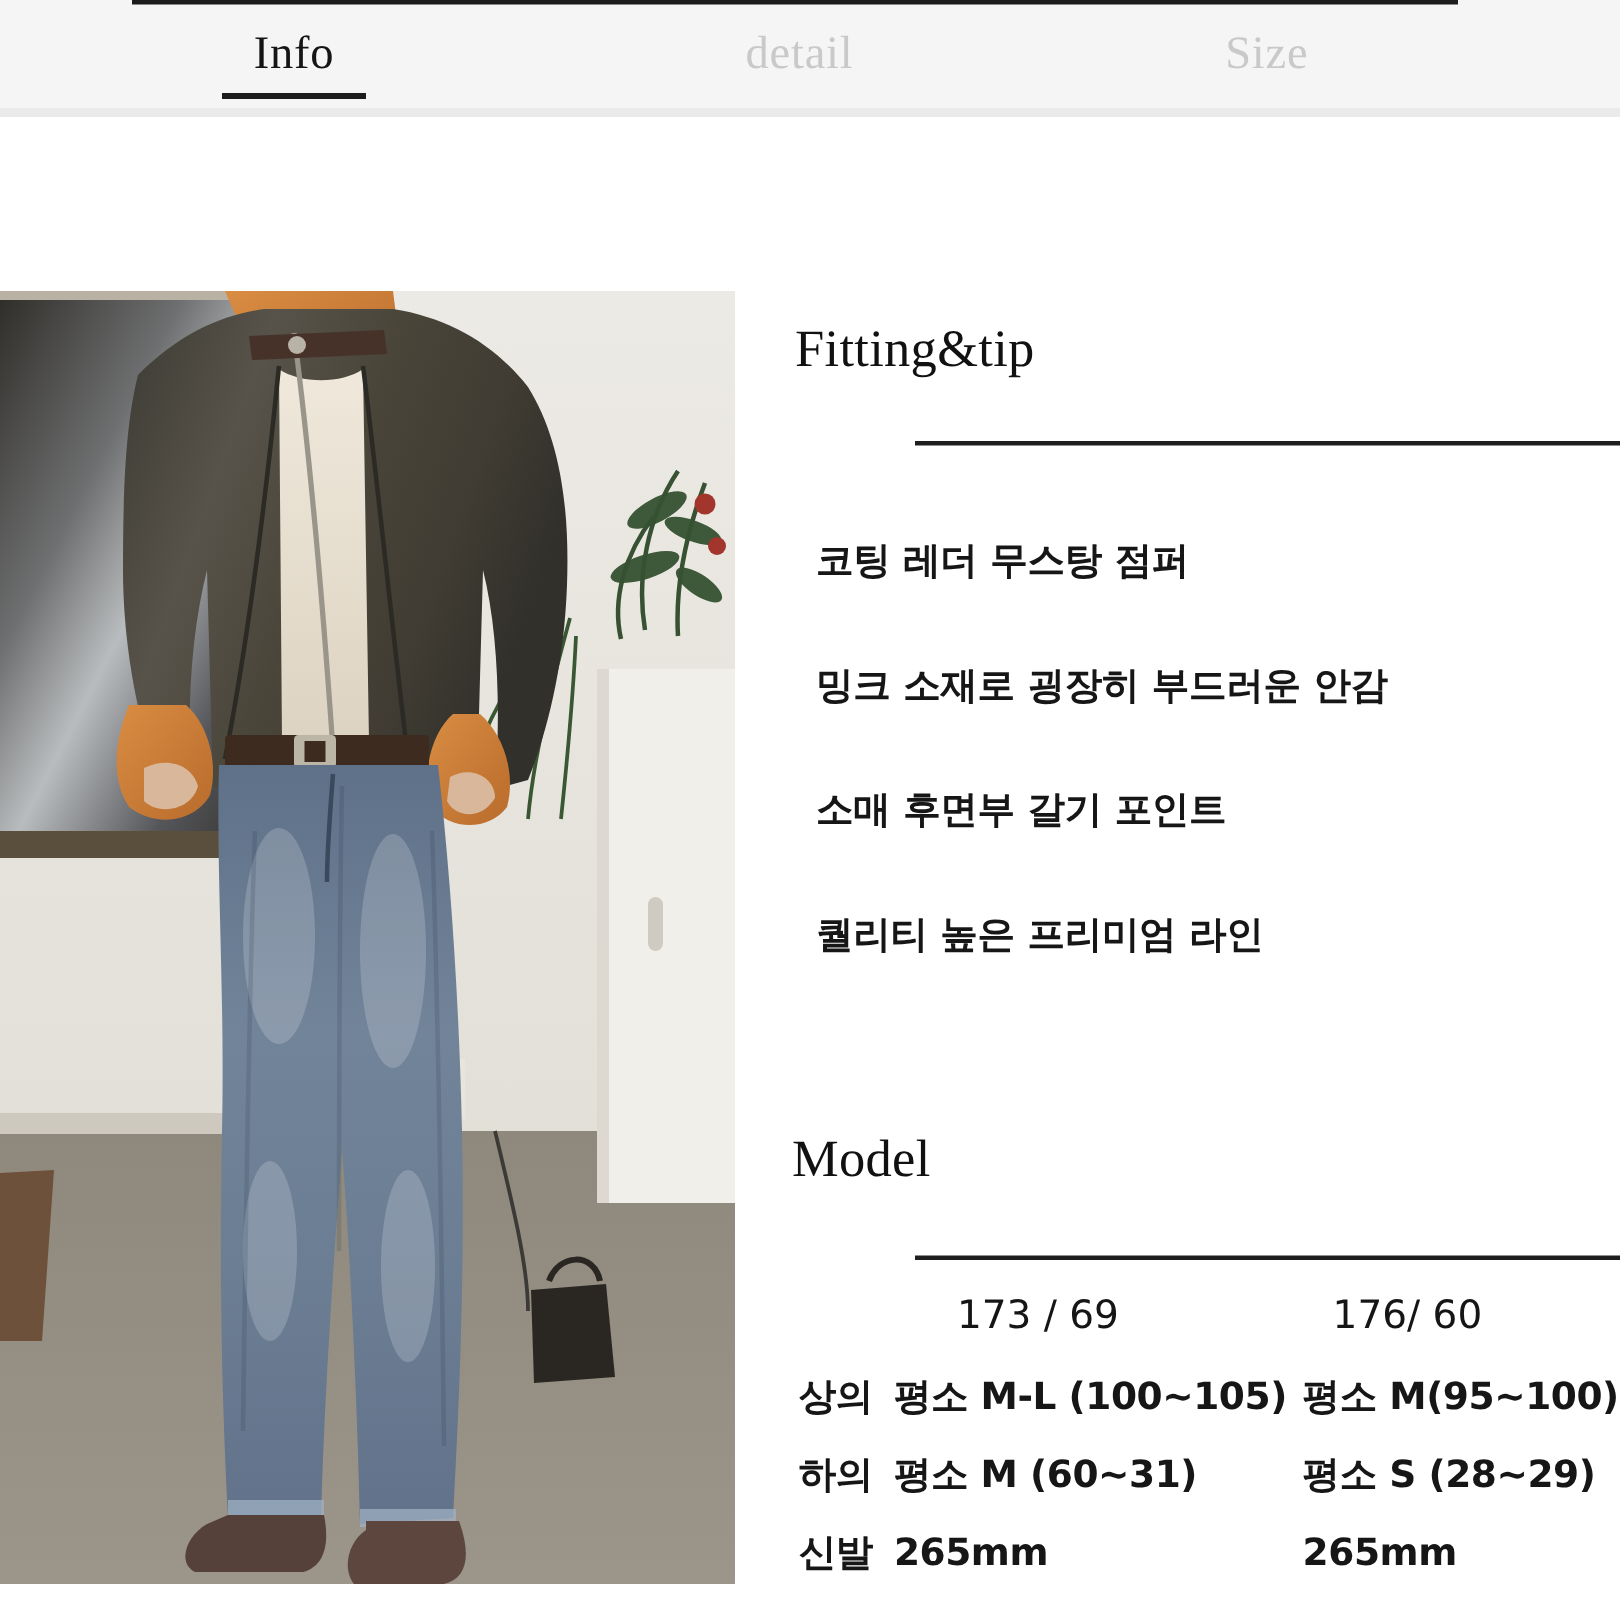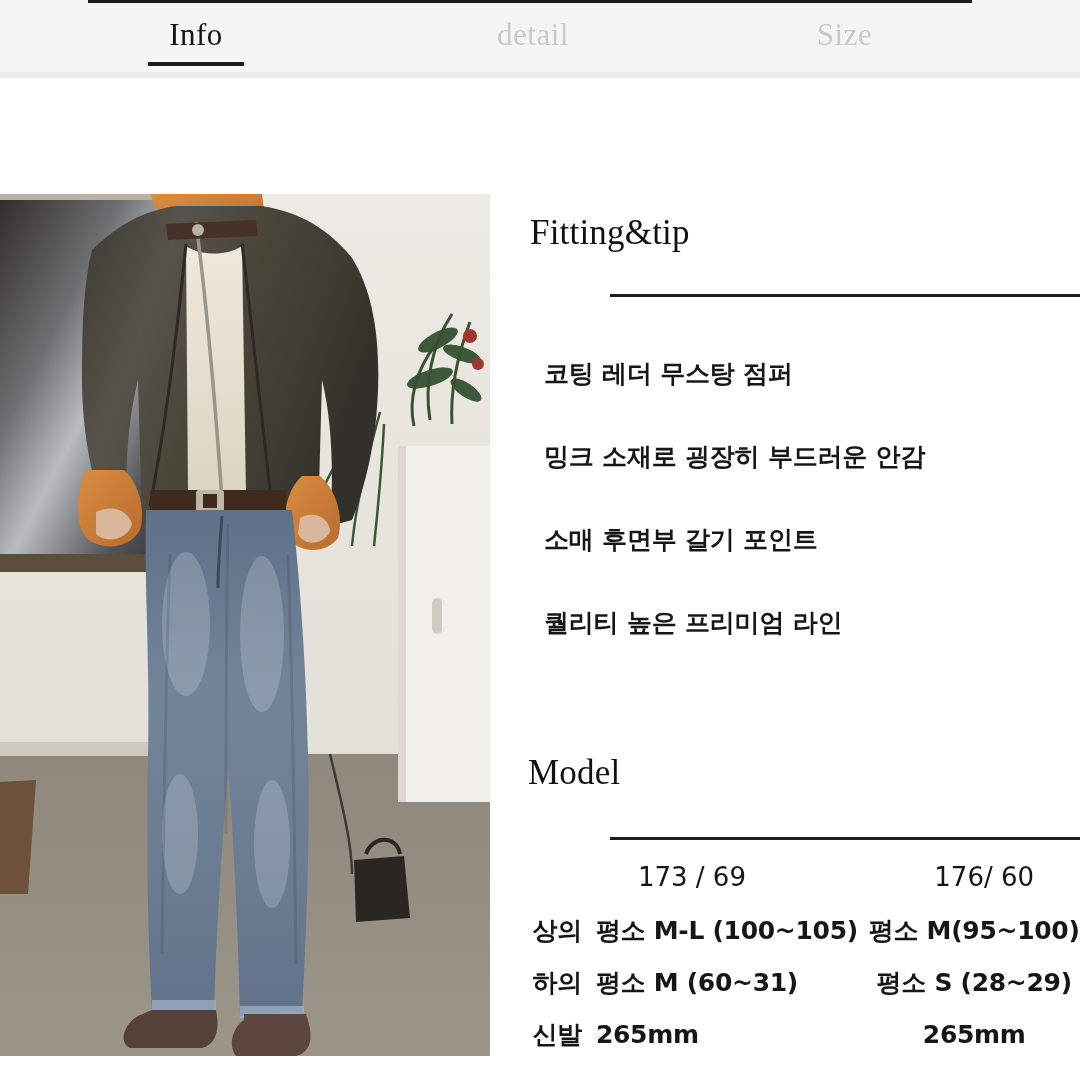--- a/index.html
+++ b/index.html
@@ -149,21 +149,21 @@
   }
   .model-table td,
   .model-table th {
     padding: 0;
     border: none;
     vertical-align: middle;
     white-space: nowrap;
   }
   .col-label  { width: 108px; text-align: right; padding-left: 12px !important; }
   .col-a      { width: 232px; text-align: left; padding-left: 14px !important; }
-  .col-b      { width: 210px; text-align: center; padding-left: 10px !important; }
+  .col-b      { width: 210px; text-align: left; padding-left: 10px !important; }
 
   .model-table thead th {
     height: 55px;
     font-size: 26px;
     font-weight: 400;
     color: #151515;
     letter-spacing: 0px;
   }
   .model-table thead th.col-a  { padding-left: 56px !important; }
   .model-table thead th.col-b  { padding-left: 30px !important; }

